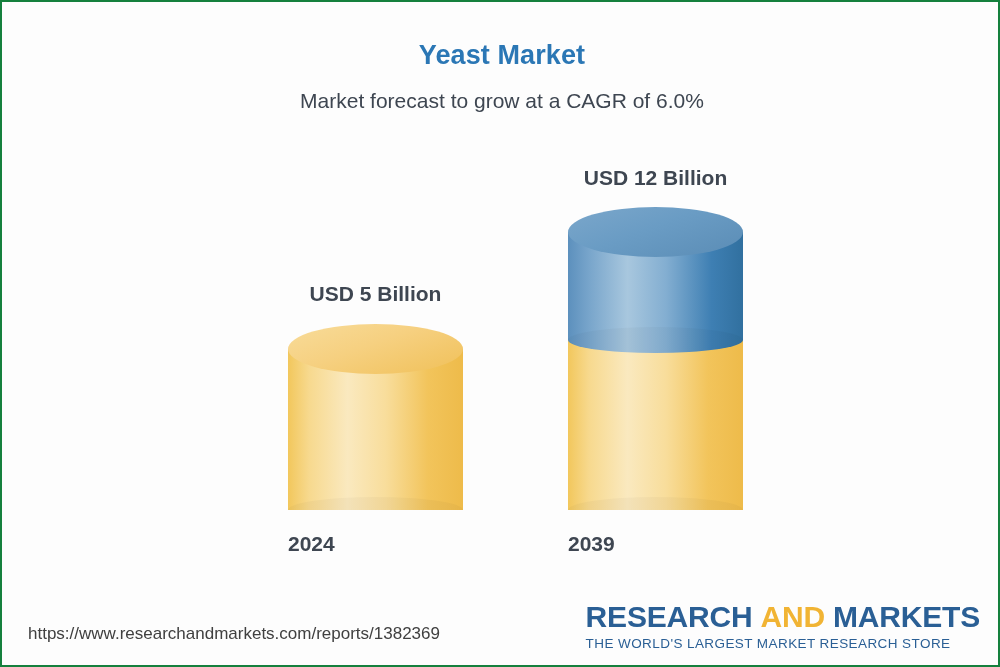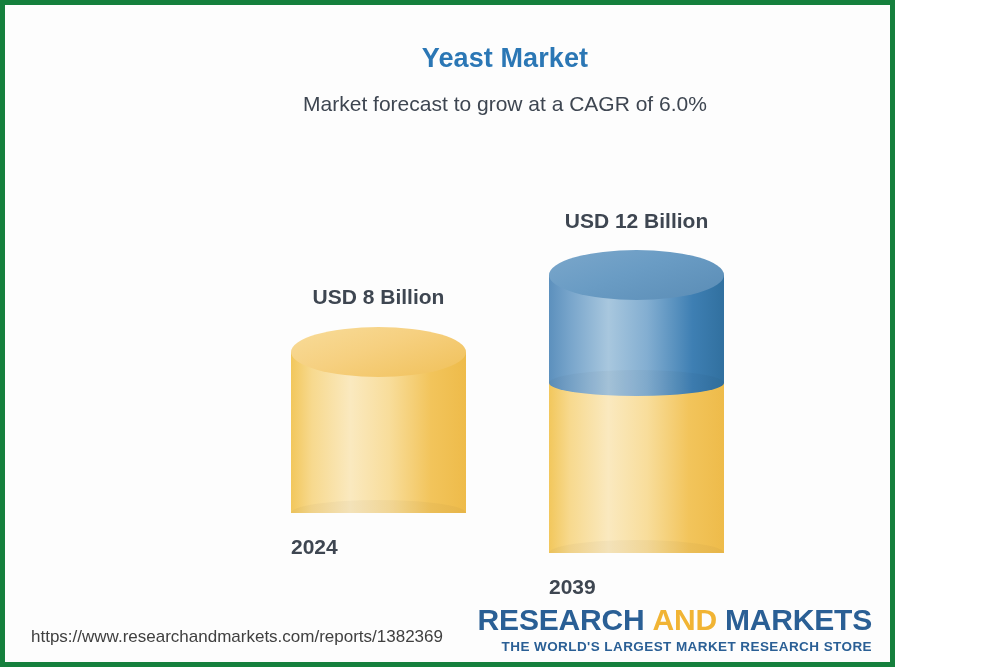--- a/index.html
+++ b/index.html
@@ -10,25 +10,25 @@
   body {
     width: 1000px;
     height: 667px;
     font-family: "Liberation Sans", sans-serif;
     overflow: hidden;
   }
 
   
   .page {
     position: relative;
-    width: 895px;
+    width: 1000px;
     height: 667px;
     background: #fdfdfd;
     box-sizing: border-box;
-    border: 5px solid #15803d;
+    border: 2px solid #15803d;
     overflow: hidden;
   }
 
   
   .chart-title {
     position: absolute;
     top: 38px;
     left: 0;
     width: 1000px;
     text-align: center;
@@ -142,73 +142,72 @@
     left: 26px;
     top: 622px;
     font-size: 17px;
     color: #404040;
     white-space: nowrap;
   }
   .logo {
     position: absolute;
     right: 18px;
     top: 600px;
-    text-align: right;
   }
   .logo-main {
     font-size: 30px;
     font-weight: bold;
     letter-spacing: -0.2px;
     line-height: 1.02;
     color: #2a5f95;
     white-space: nowrap;
   }
   .logo-and {
     color: #f1b434;
   }
   .logo-tagline {
     font-size: 13.5px;
-    font-weight: bold;
+    font-weight: normal;
     letter-spacing: 0.42px;
     color: #2a5f95;
     line-height: 1.2;
     margin-top: 3px;
     white-space: nowrap;
   }
 </style>
 </head>
 <body>
 
 <div class="page">
 
   <div class="chart-title">Yeast Market</div>
   <div class="chart-subtitle">Market forecast to grow at a CAGR of 6.0%</div>
 
   <div class="plot">
 
     <div class="bar-group" style="left:286px; top:0; width:175px; height:600px;">
 
-      <div class="value-label" style="top:280px;">USD 8 Billion</div>
+      <div class="value-label" style="top:280px;">USD 5 Billion</div>
 
       <div class="cyl-shadow" style="left:4px; top:496px; width:167px; height:26px;"></div>
 
       <div class="cyl" style="left:0; top:322px; width:175px; height:186px;">
         <div class="cyl-body fill-yellow-body" style="top:25px; height:161px;"></div>
 
         <div class="cyl-top fill-yellow-body" style="top:173px; height:26px; filter:brightness(0.97);"></div>
 
         <div style="position:absolute; left:-6px; top:186px; width:187px; height:26px; background:#fdfdfd;"></div>
 
         <div class="cyl-top fill-yellow-top" style="top:0; height:50px;"></div>
       </div>
 
       <div class="cat-label" style="top:530px;">2024</div>
     </div>
 
-    <div class="bar-group" style="left:544px; top:0; width:175px; height:600px;margin-top:40px;">
+    <div class="bar-group" style="left:566px; top:0; width:175px; height:600px;">
 
       <div class="value-label" style="top:164px;">USD 12 Billion</div>
 
       <div class="cyl-shadow" style="left:4px; top:496px; width:167px; height:26px;"></div>
 
       <div class="cyl" style="left:0; top:205px; width:175px; height:303px;">
 
         <div class="cyl-body fill-yellow-body" style="top:133px; height:170px;"></div>
         <div class="cyl-top fill-yellow-body" style="top:290px; height:26px; filter:brightness(0.97);"></div>
         <div style="position:absolute; left:-6px; top:303px; width:187px; height:26px; background:#fdfdfd;"></div>

